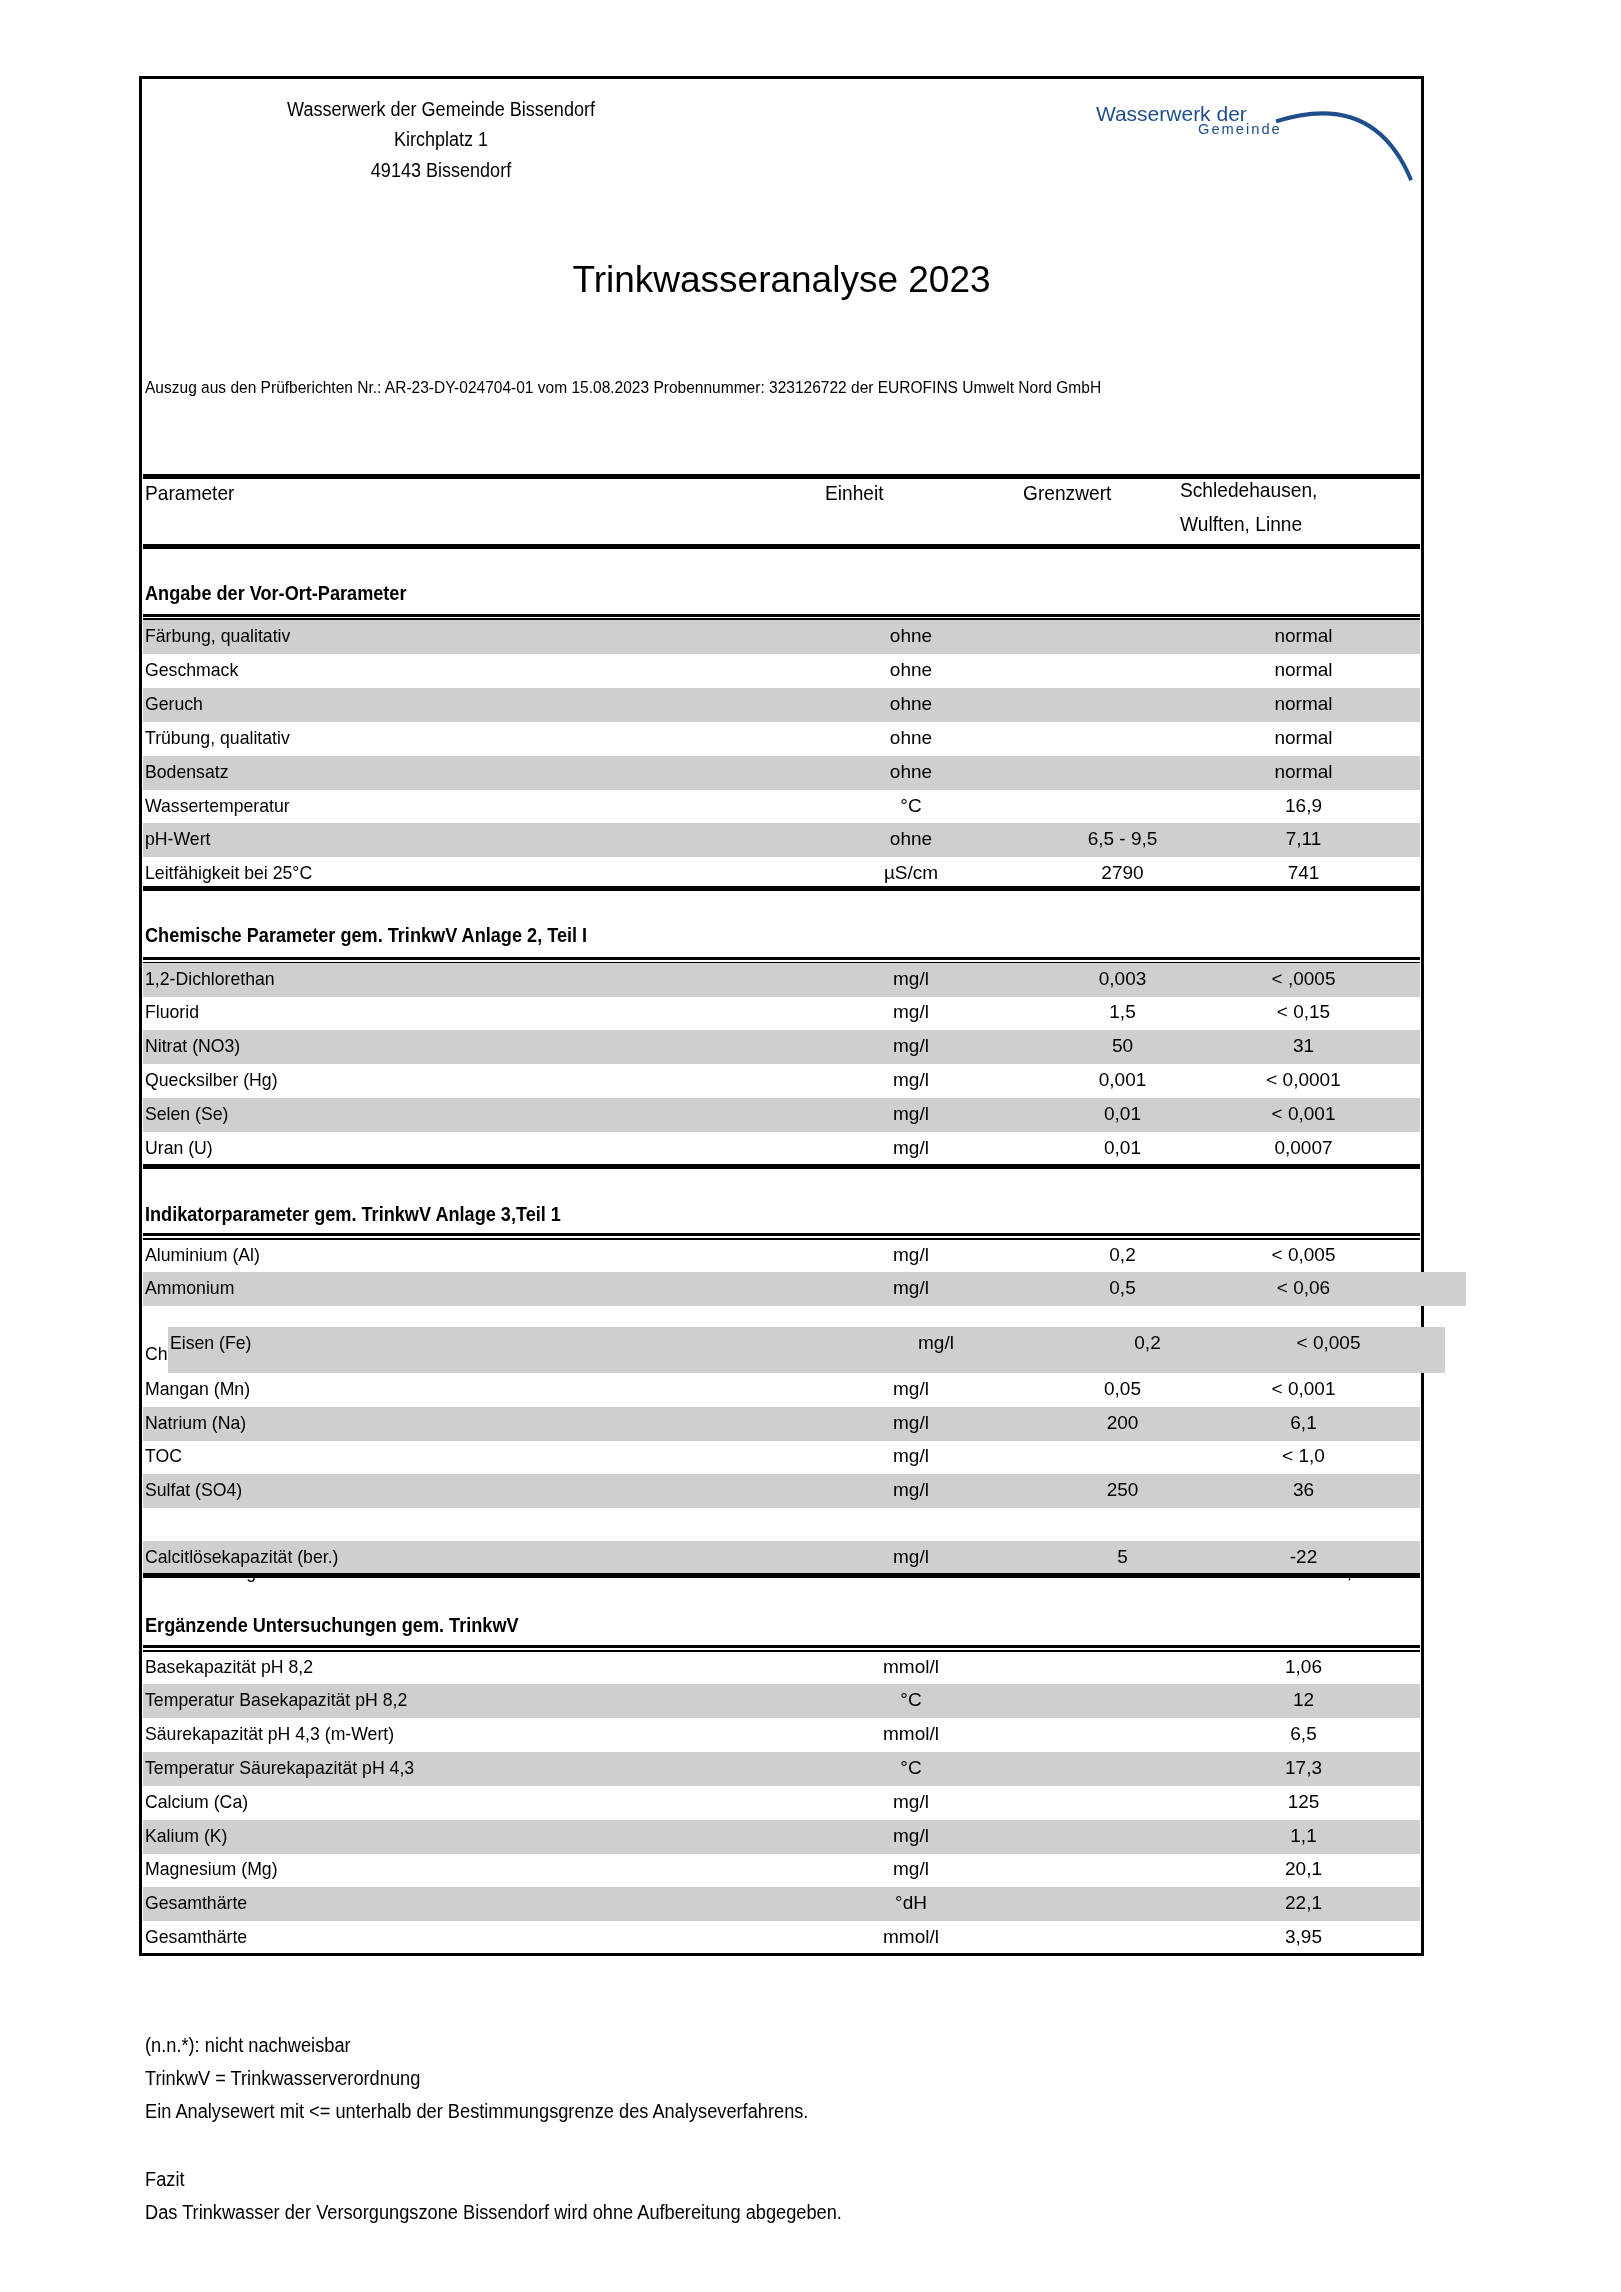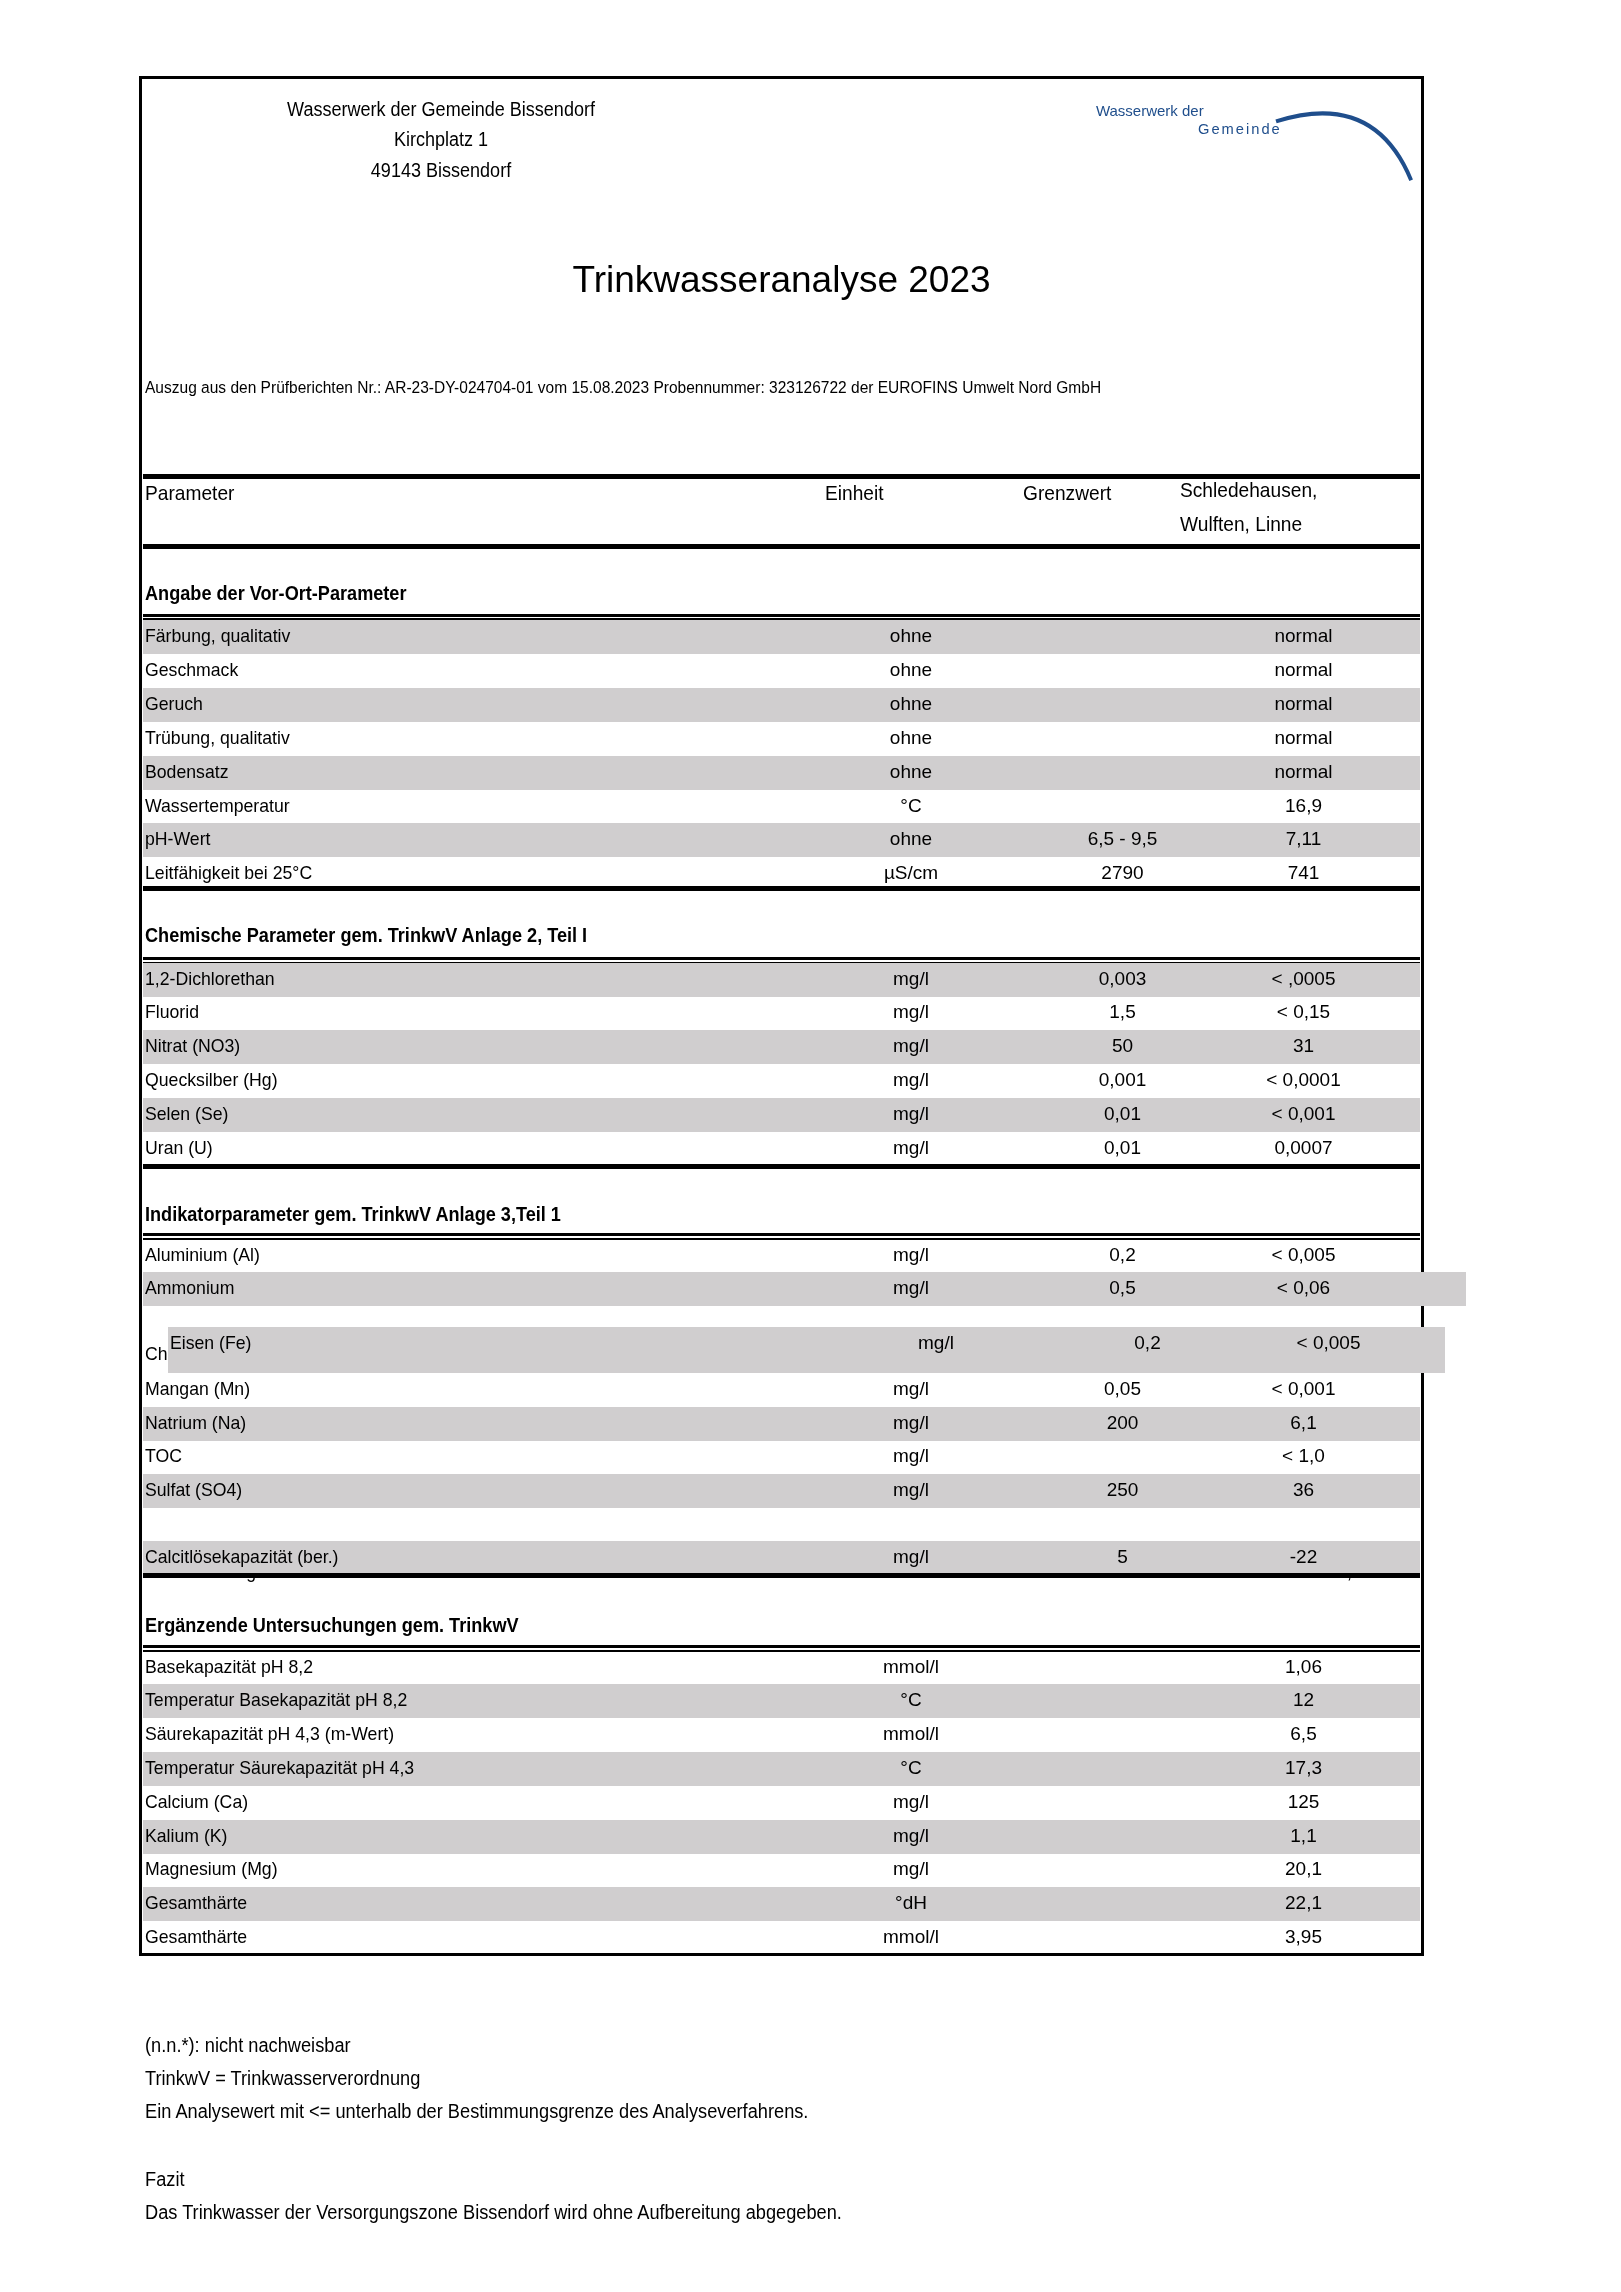--- a/index.html
+++ b/index.html
@@ -3,21 +3,21 @@
 <meta charset="utf-8">
 <style>
   html, body { margin:0; padding:0; background:#ffffff; }
   body { width:1621px; height:2293px; position:relative; overflow:hidden;
          font-family:"Liberation Sans", "DejaVu Sans", sans-serif; color:#000; }
   .frame { position:absolute; left:139px; top:76px; width:1285px; height:1880px;
            border:3.9px solid #000; box-sizing:border-box; }
   .addr { position:absolute; left:196px; width:490px; text-align:center; font-size:19.6px;
           transform:scaleX(0.92); transform-origin:center; }
   .logo { position:absolute; left:1090px; top:94px; width:328px; height:98px; }
-  .logo .l1 { position:absolute; left:5.9px; top:7.8px; font-size:15px; color:#1f4e8c; }
+  .logo .l1 { position:absolute; left:5.9px; top:7.8px; font-size:21px; color:#1f4e8c; }
   .logo .l2 { position:absolute; left:108px; top:27.4px; font-size:14.7px; color:#1f4e8c; letter-spacing:2px; }
   .logo .l3 { position:absolute; left:2.9px; top:29px; font-family:"Liberation Serif","DejaVu Serif",serif;
               font-size:55px; color:#1f4e8c; letter-spacing:1px; }
   .logo svg { position:absolute; left:0; top:0; }
   .title { position:absolute; left:143px; width:1277px; top:259px; text-align:center;
            font-size:37px; }
   .auszug { position:absolute; left:145px; top:378px; font-size:16.7px; white-space:nowrap;
             transform:scaleX(0.93); transform-origin:left; }
   .hline { position:absolute; left:143px; width:1277px; background:#000; }
   .colhead { position:absolute; font-size:20.6px; transform:scaleX(0.93); transform-origin:left; white-space:nowrap; }

